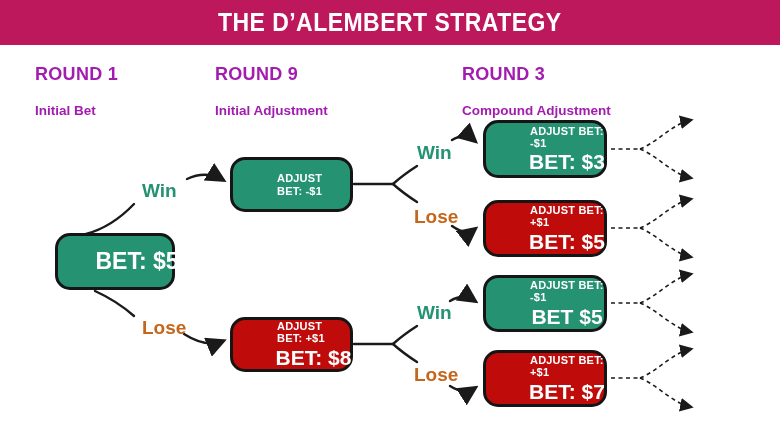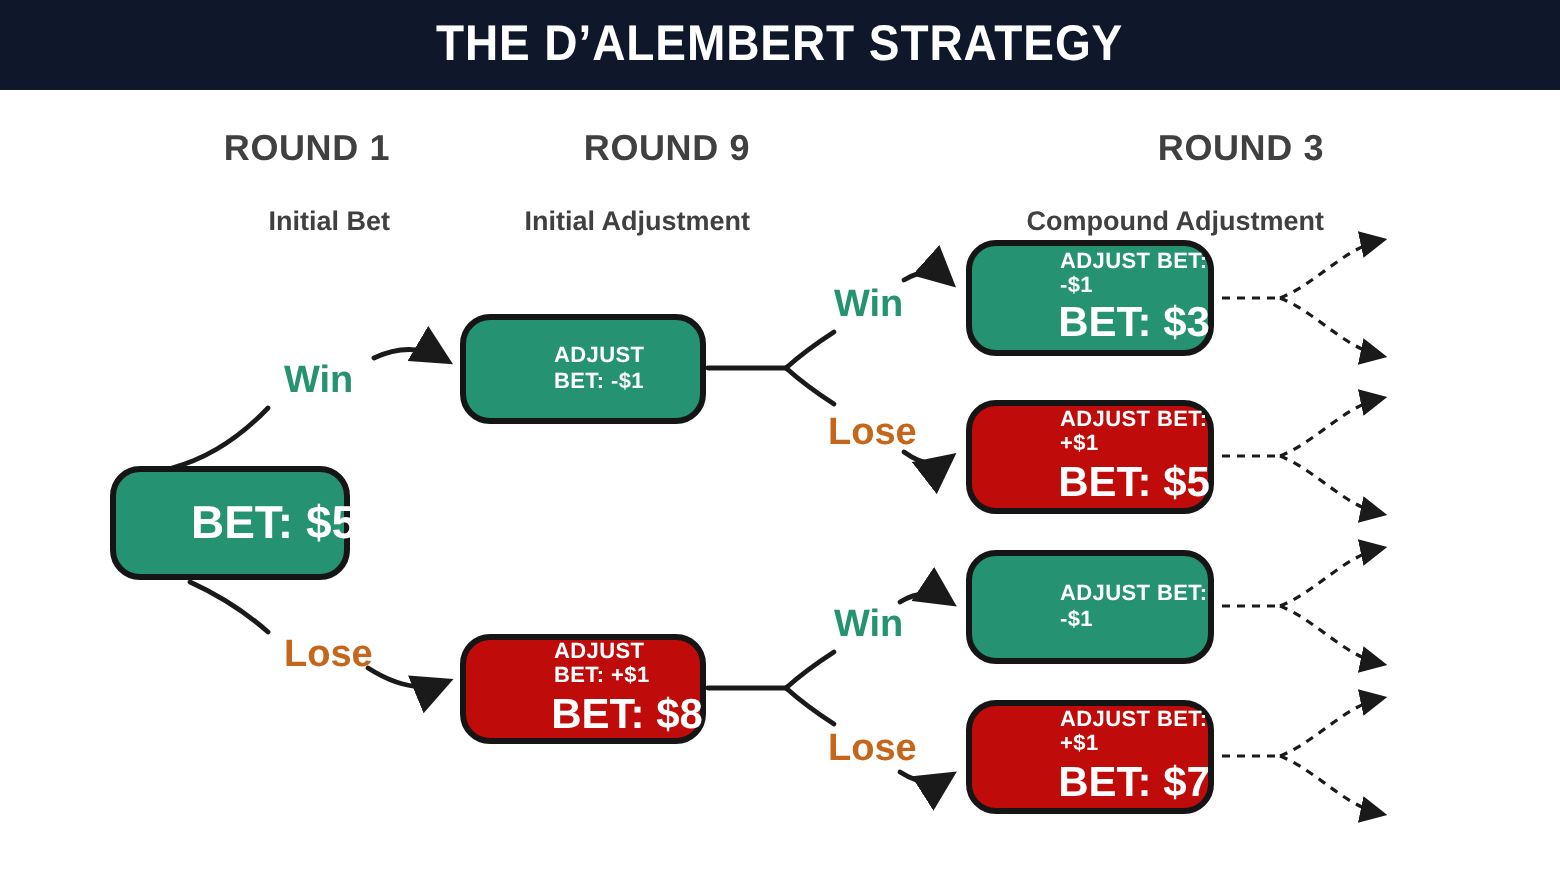--- a/index.html
+++ b/index.html
@@ -3,28 +3,28 @@
 <meta charset="utf-8">
 <style>
   html,body{margin:0;padding:0;background:#ffffff;}
   #canvas{
     position:relative;width:780px;height:439px;background:#ffffff;
     font-family:"Liberation Sans",sans-serif;overflow:hidden;
   }
   
   .header-bar{
     position:absolute;left:0;top:0;width:780px;height:45px;
-    background:#0f172a;display:flex;align-items:center;justify-content:center;
+    background:#be185d;display:flex;align-items:center;justify-content:center;
   }
   .header-title{
     color:#ffffff;font-weight:800;font-size:25px;letter-spacing:.5px;
     transform:scaleX(.92);white-space:nowrap;
   }
   
-  .col-header{position:absolute;text-align:right;color:#404040;}
+  .col-header{position:absolute;text-align:left;color:#a21caf;}
   .col-header .round{font-size:18px;font-weight:800;letter-spacing:.3px;}
   .col-header .subtitle{font-size:13.5px;font-weight:600;margin-top:18px;}
   
   .node{
     position:absolute;border:3px solid #151515;border-radius:15px;
     display:flex;flex-direction:column;align-items:center;justify-content:center;
     color:#ffffff;box-sizing:border-box;z-index:2;line-height:1.1;padding-left:44px;
   }
   .node.green{background:#259271;}
   .node.red{background:#C00B0B;}
@@ -125,19 +125,20 @@
   <div class="node green" style="left:483px;top:120px;width:124px;height:58px">
     <div class="adjust">ADJUST BET: -$1</div>
     <div class="bet">BET: $3</div>
   </div>
   <div class="node red" style="left:483px;top:200px;width:124px;height:57px">
     <div class="adjust">ADJUST BET: +$1</div>
     <div class="bet">BET: $5</div>
   </div>
   <div class="node green" style="left:483px;top:275px;width:124px;height:57px">
     <div class="adjust">ADJUST BET: -$1</div>
+    <div class="bet">BET $5</div>
   </div>
   <div class="node red" style="left:483px;top:350px;width:124px;height:57px">
     <div class="adjust">ADJUST BET: +$1</div>
     <div class="bet">BET: $7</div>
   </div>
 
 </div>
 
 </body></html>

